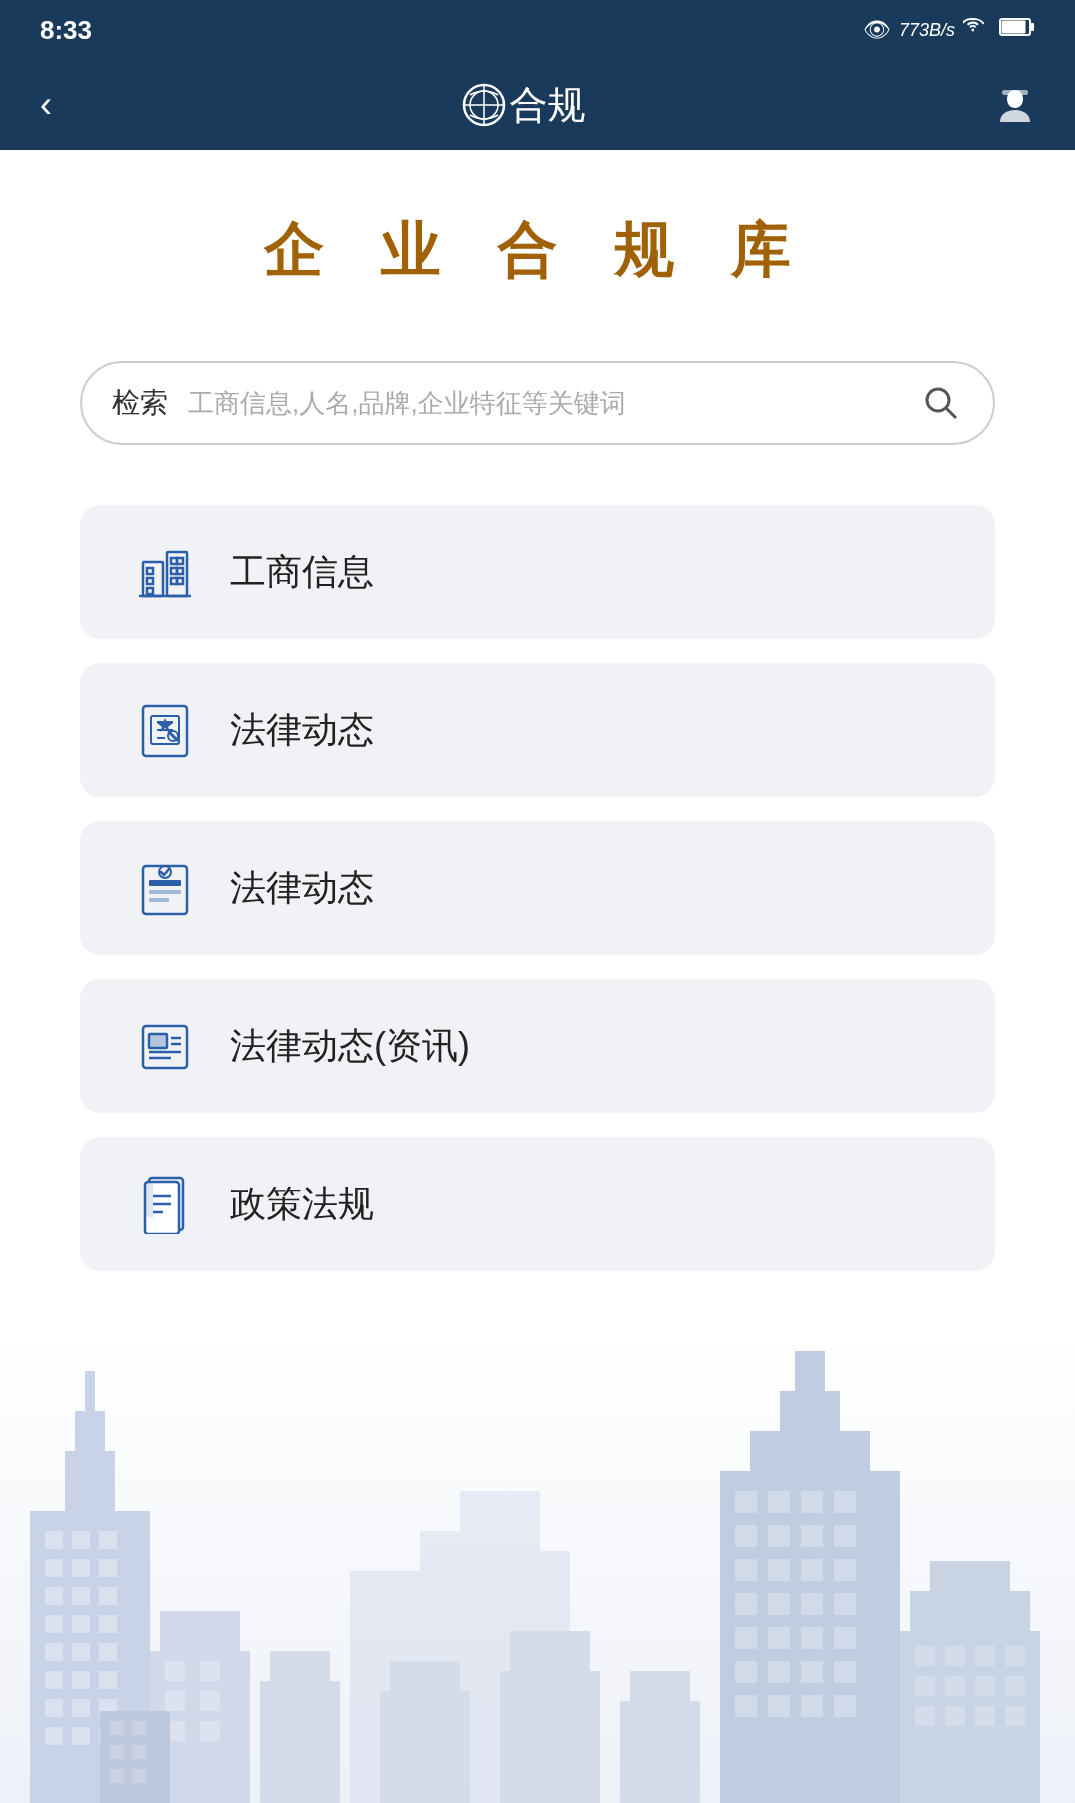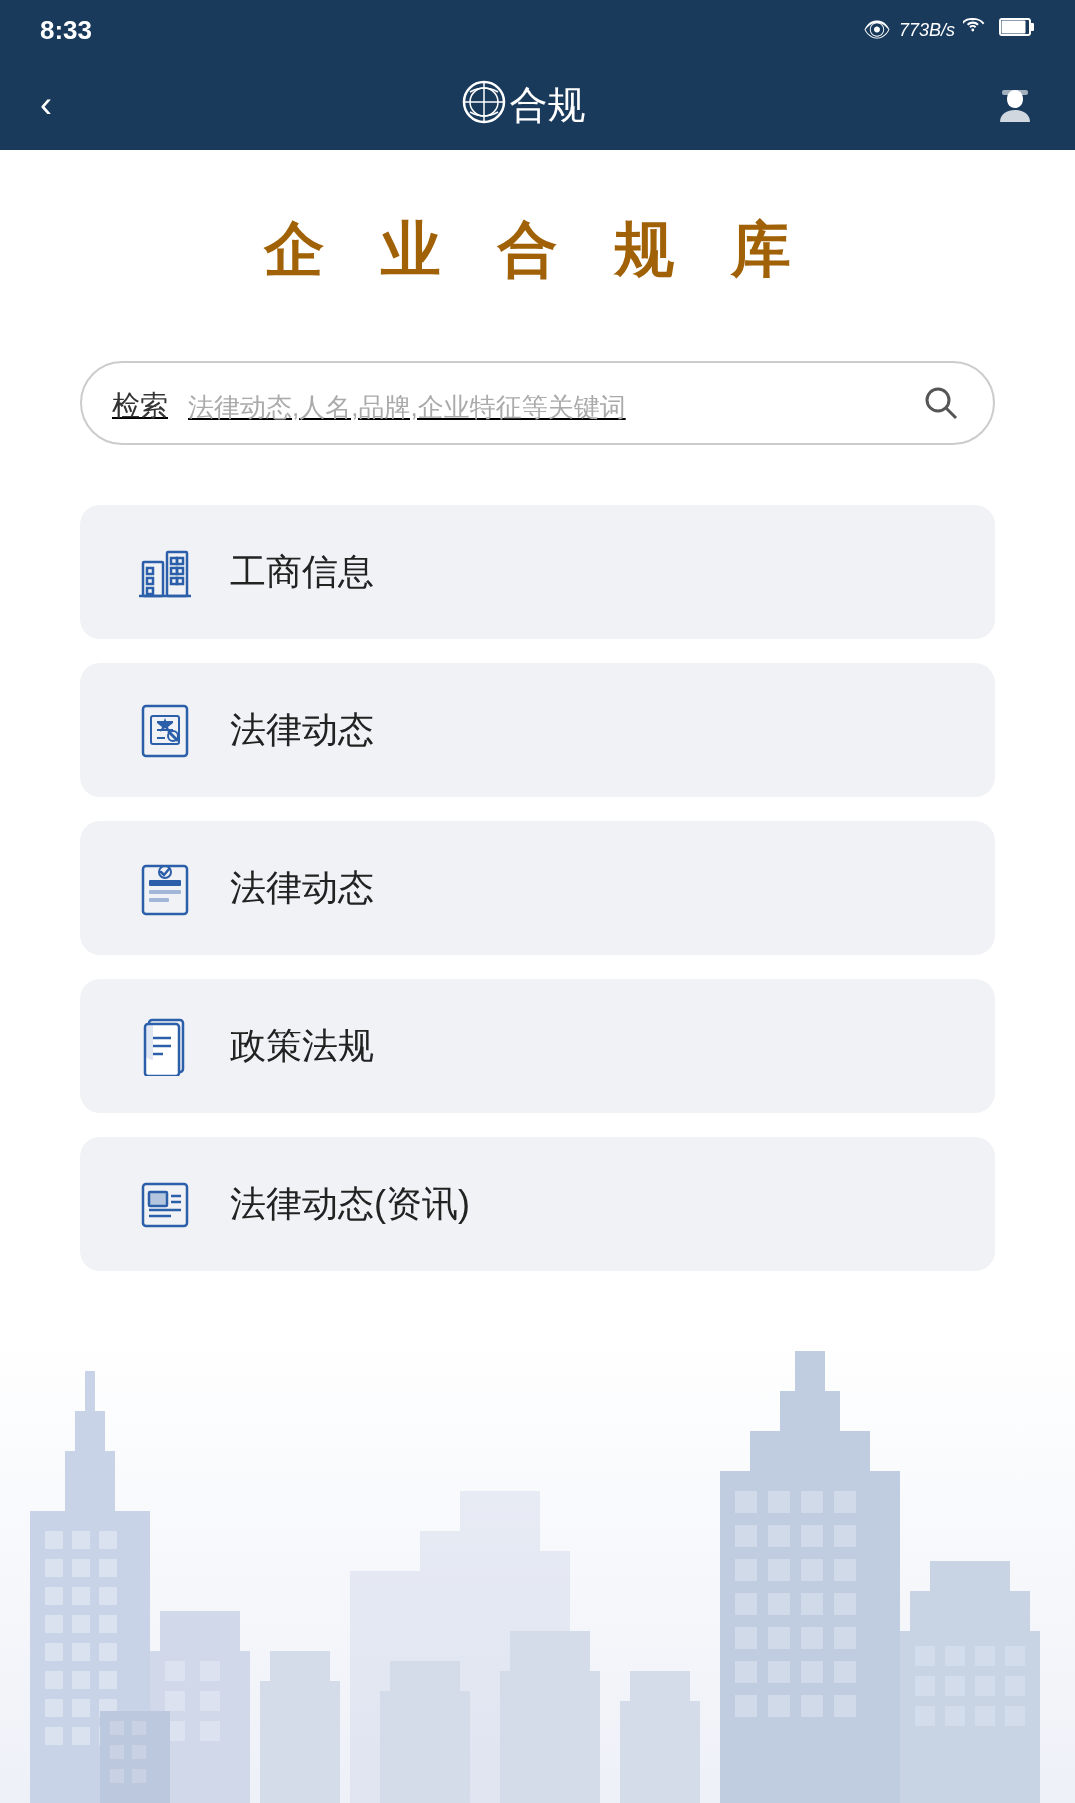--- a/index.html
+++ b/index.html
@@ -39,21 +39,21 @@
       justify-content: space-between;
       padding: 0 30px;
     }
     .nav-back {
       font-size: 36px;
       cursor: pointer;
       padding: 10px;
     }
     .nav-title {
       display: flex;
-      align-items: flex-start;
+      align-items: center;
       gap: 4px;
       font-size: 36px;
       font-weight: 500;
     }
     .nav-logo {
       width: 44px;
       height: 44px;
     }
     .nav-right {
       width: 60px;
@@ -76,27 +76,26 @@
       font-size: 60px;
       font-weight: 600;
       color: #a16207;
       letter-spacing: 20px;
       margin-bottom: 70px;
     }
 
     
     .search-bar {
       display: flex;
-      align-items: flex-end;
+      align-items: center;
       border: 2px solid #ccc;
       border-radius: 50px;
       padding: 18px 30px;
       margin-bottom: 60px;
       background: #fff;
-      text-decoration: underline;
     }
     .search-label {
       color: #333;
       font-size: 28px;
       margin-right: 20px;
       white-space: nowrap;
       flex-shrink: 0;
     }
     .search-placeholder {
       flex: 1;
@@ -213,21 +212,21 @@
     </svg>
   </div>
 </div>
 
 <div class="main-content">
 
   <h1 class="page-title">企 业 合 规 库</h1>
 
   <div class="search-bar">
     <span class="search-label">检索</span>
-    <span class="search-placeholder">法律动态,人名,品牌,企业特征等关键词</span>
+    <span class="search-placeholder">工商信息,人名,品牌,企业特征等关键词</span>
     <div class="search-icon-wrap">
       <svg width="36" height="36" viewBox="0 0 36 36" fill="none" stroke="#555" stroke-width="3">
         <circle cx="15" cy="15" r="11"></circle>
         <line x1="23" y1="23" x2="33" y2="33"></line>
       </svg>
     </div>
   </div>
 
   <div class="menu-list">
 
@@ -276,44 +275,44 @@
           <circle cx="30" cy="14" r="6" stroke="#2c5faa" stroke-width="2" fill="none"></circle>
           <path d="M26 14 L29 17 L34 11" stroke="#2c5faa" stroke-width="2.5" stroke-linecap="round" fill="none"></path>
         </svg>
       </div>
       <span class="menu-text">法律动态</span>
     </div>
 
     <div class="menu-item">
       <div class="menu-icon">
         <svg viewBox="0 0 60 60" fill="none" stroke="#2c5faa" stroke-width="2.5">
-          <rect x="14" y="4" width="34" height="52" rx="3"></rect>
-          <rect x="10" y="8" width="34" height="52" rx="3" stroke="#2c5faa" stroke-width="2.5" fill="white"></rect>
-          <line x1="18" y1="22" x2="36" y2="22"></line>
-          <line x1="18" y1="30" x2="36" y2="30"></line>
-          <line x1="18" y1="38" x2="28" y2="38"></line>
-          <path d="M10 8 L10 36 Q10 44 18 44 L18 8 Z" fill="#2c5faa" stroke="none" opacity="0.15"></path>
-        </svg>
-      </div>
-      <span class="menu-text">政策法规</span>
-    </div>
-
-    <div class="menu-item">
-      <div class="menu-icon">
-        <svg viewBox="0 0 60 60" fill="none" stroke="#2c5faa" stroke-width="2.5">
           <rect x="8" y="10" width="44" height="42" rx="3"></rect>
           <rect x="14" y="18" width="18" height="14" rx="1" fill="#2c5faa" stroke="none" opacity="0.3"></rect>
           <rect x="14" y="18" width="18" height="14" rx="1"></rect>
           <line x1="36" y1="22" x2="46" y2="22"></line>
           <line x1="36" y1="28" x2="46" y2="28"></line>
           <line x1="14" y1="36" x2="46" y2="36"></line>
           <line x1="14" y1="42" x2="36" y2="42"></line>
         </svg>
       </div>
       <span class="menu-text">法律动态(资讯)</span>
+    </div>
+
+    <div class="menu-item">
+      <div class="menu-icon">
+        <svg viewBox="0 0 60 60" fill="none" stroke="#2c5faa" stroke-width="2.5">
+          <rect x="14" y="4" width="34" height="52" rx="3"></rect>
+          <rect x="10" y="8" width="34" height="52" rx="3" stroke="#2c5faa" stroke-width="2.5" fill="white"></rect>
+          <line x1="18" y1="22" x2="36" y2="22"></line>
+          <line x1="18" y1="30" x2="36" y2="30"></line>
+          <line x1="18" y1="38" x2="28" y2="38"></line>
+          <path d="M10 8 L10 36 Q10 44 18 44 L18 8 Z" fill="#2c5faa" stroke="none" opacity="0.15"></path>
+        </svg>
+      </div>
+      <span class="menu-text">政策法规</span>
     </div>
 
   </div>
 
 </div>
 
 <div class="cityscape">
   <svg class="city-svg" viewBox="0 0 1075 620" preserveAspectRatio="xMidYMax meet">
 
     <defs>

